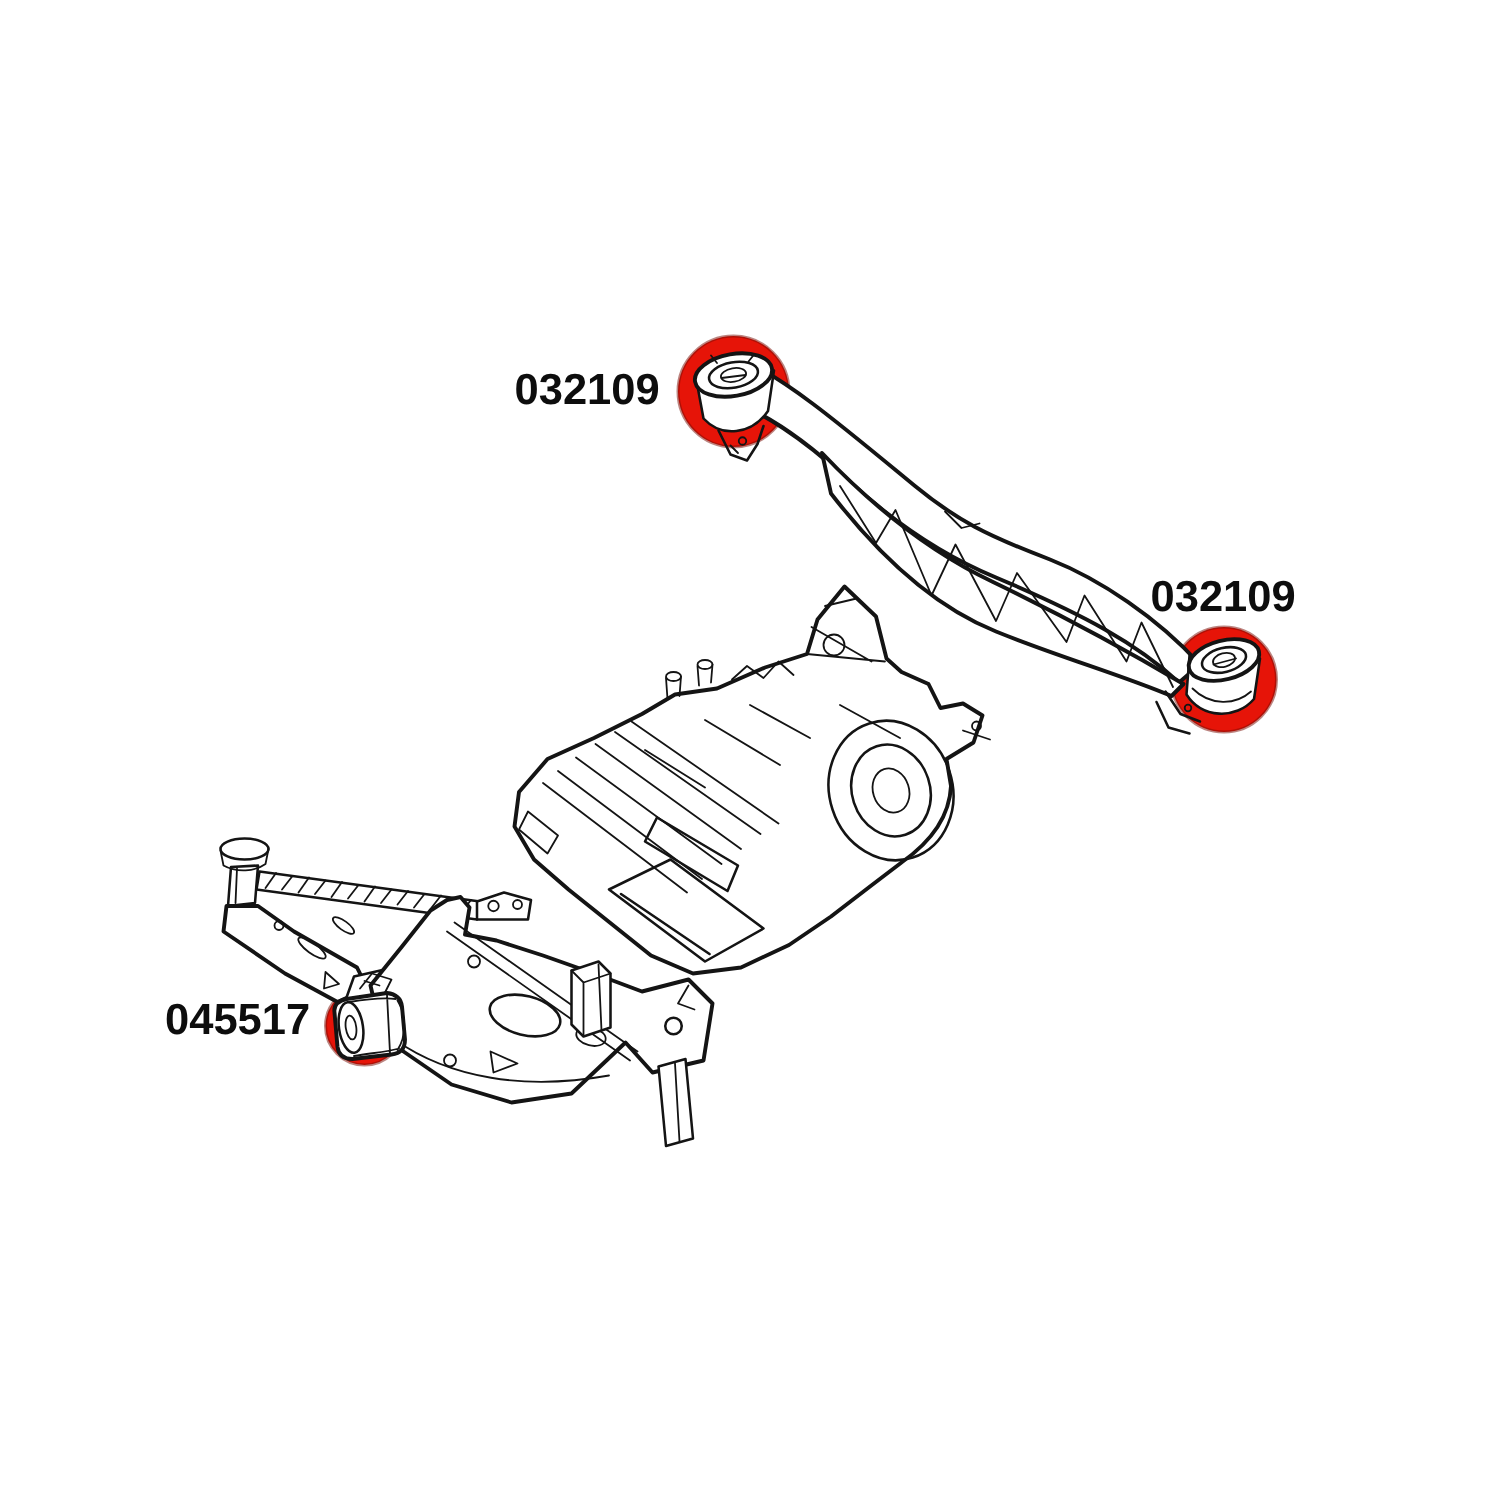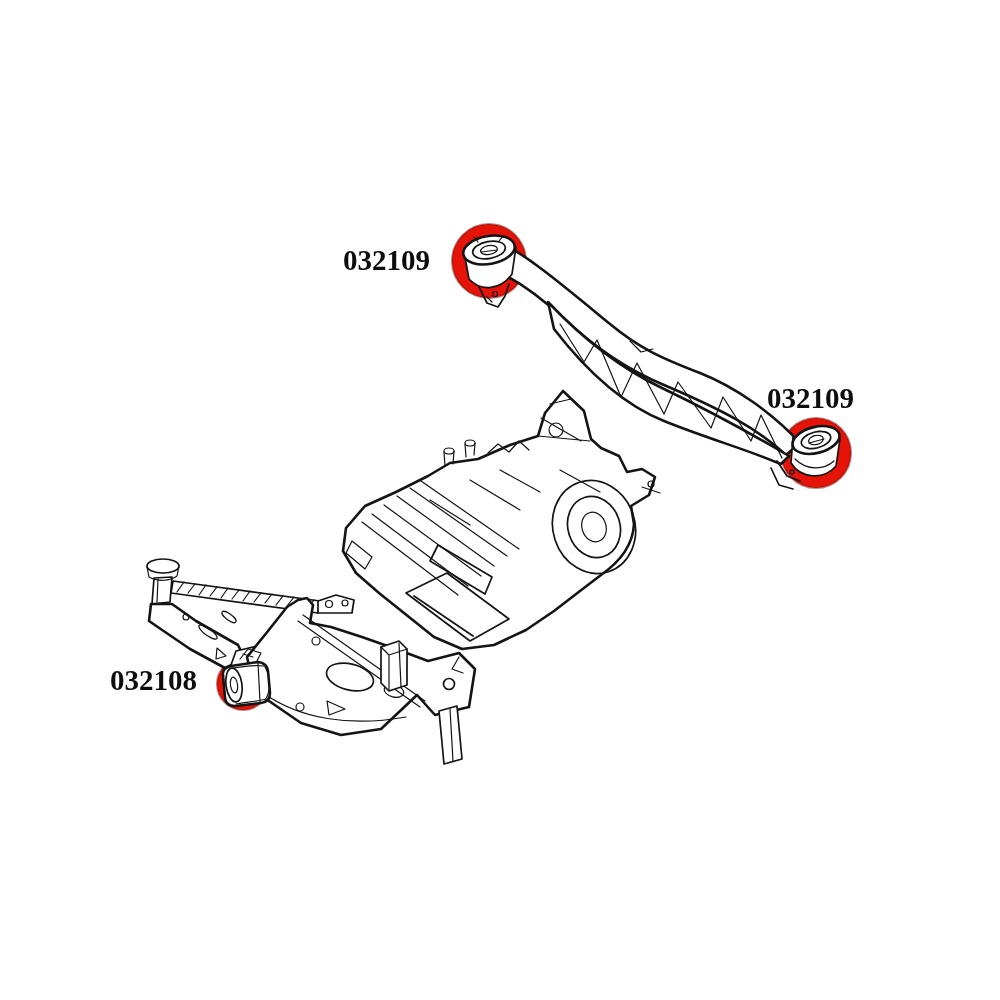--- a/index.html
+++ b/index.html
@@ -1,21 +1,21 @@
 <!DOCTYPE html>
 <html><head>
 <meta charset="utf-8">
 <style>
   html,body{margin:0;padding:0;background:#ffffff;}
   .stage{
     position:relative;
     width:1000px;height:1000px;
     background:#ffffff;
     overflow:hidden;
-    font-family:Liberation Serif, serif;
+    font-family:Liberation Sans, sans-serif;
   }
   .diagram-svg{position:absolute;left:0;top:0;}
   .part-label{
     position:absolute;
     font-weight:bold;
     font-size:29px;
     line-height:30px;
     letter-spacing:0px;
     color:#0d0d0d;
     white-space:nowrap;
@@ -177,14 +177,14 @@
       <path class="art s1" d="M795 459 C807 471 824 470 834 461"></path>
       <path class="art s2" d="M777 461 L787 476 L800 481 M771 468 L779 485 L793 489"></path>
       <circle class="art s1" cx="792" cy="472" r="2.2"></circle>
     </g>
   </svg>
 
   <div class="part-label" id="label-front">032109</div>
 
   <div class="part-label" id="label-rear">032109</div>
 
-  <div class="part-label" id="label-subframe">032108</div>
+  <div class="part-label" id="label-subframe">045517</div>
 </div>
 
 </body></html>

